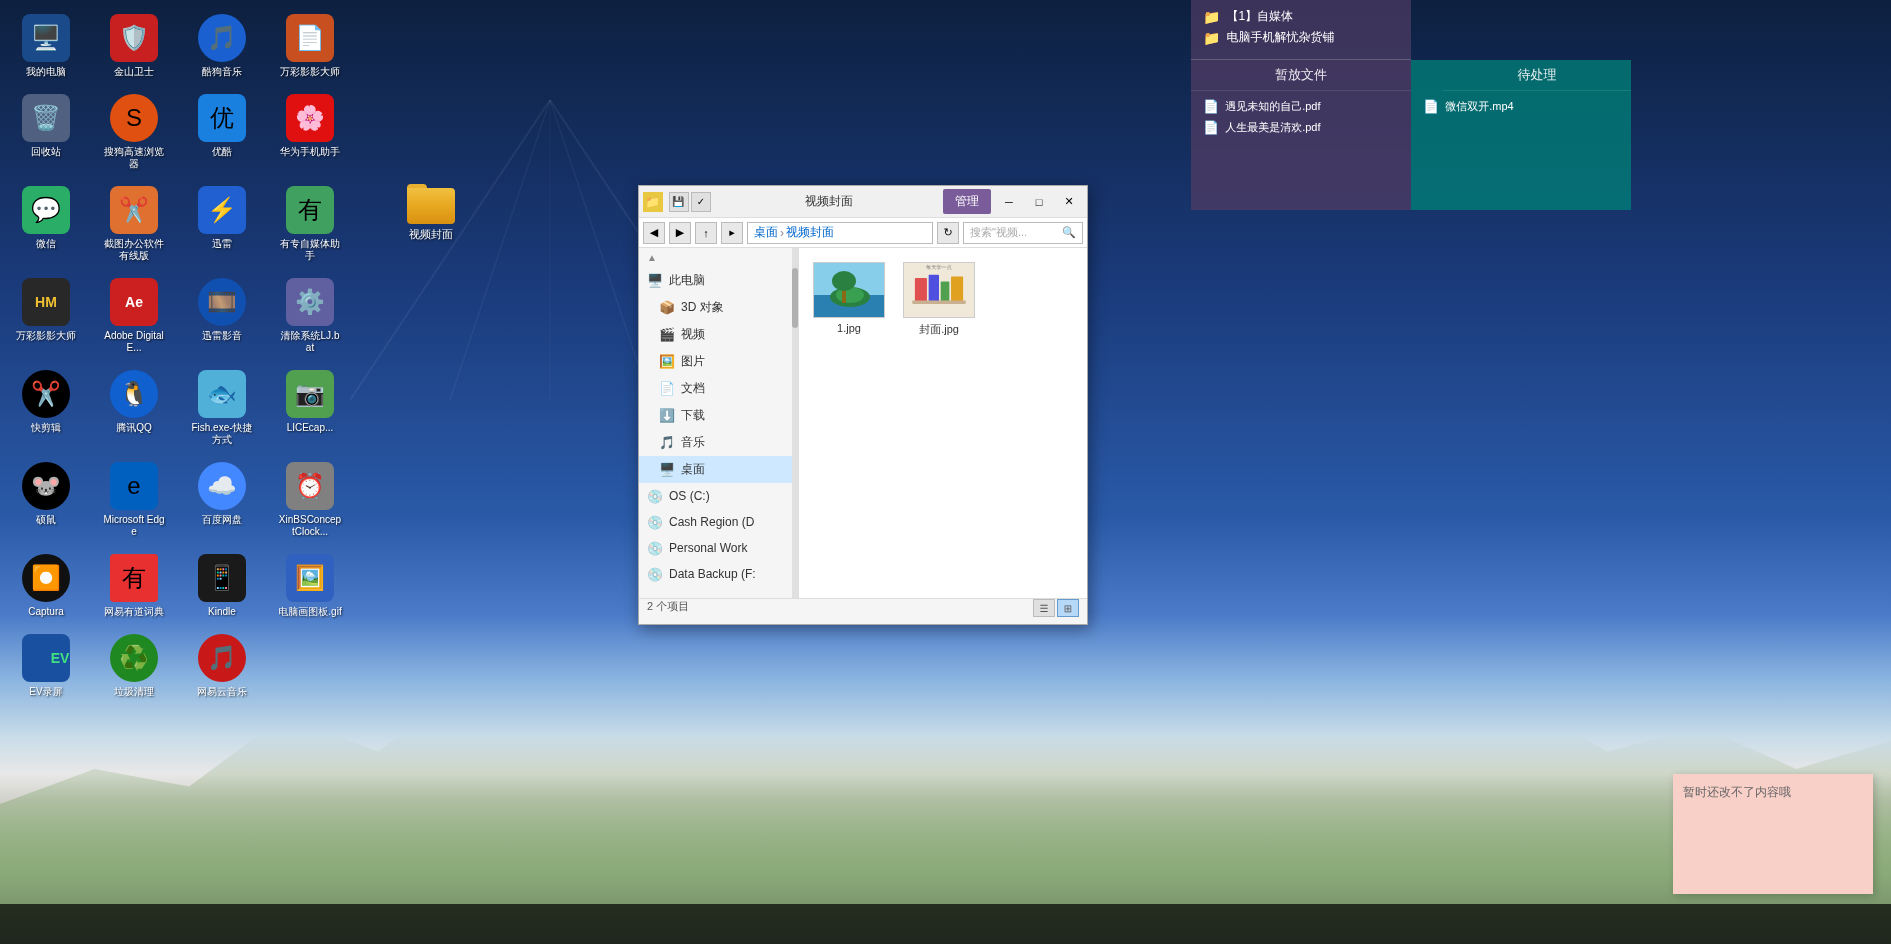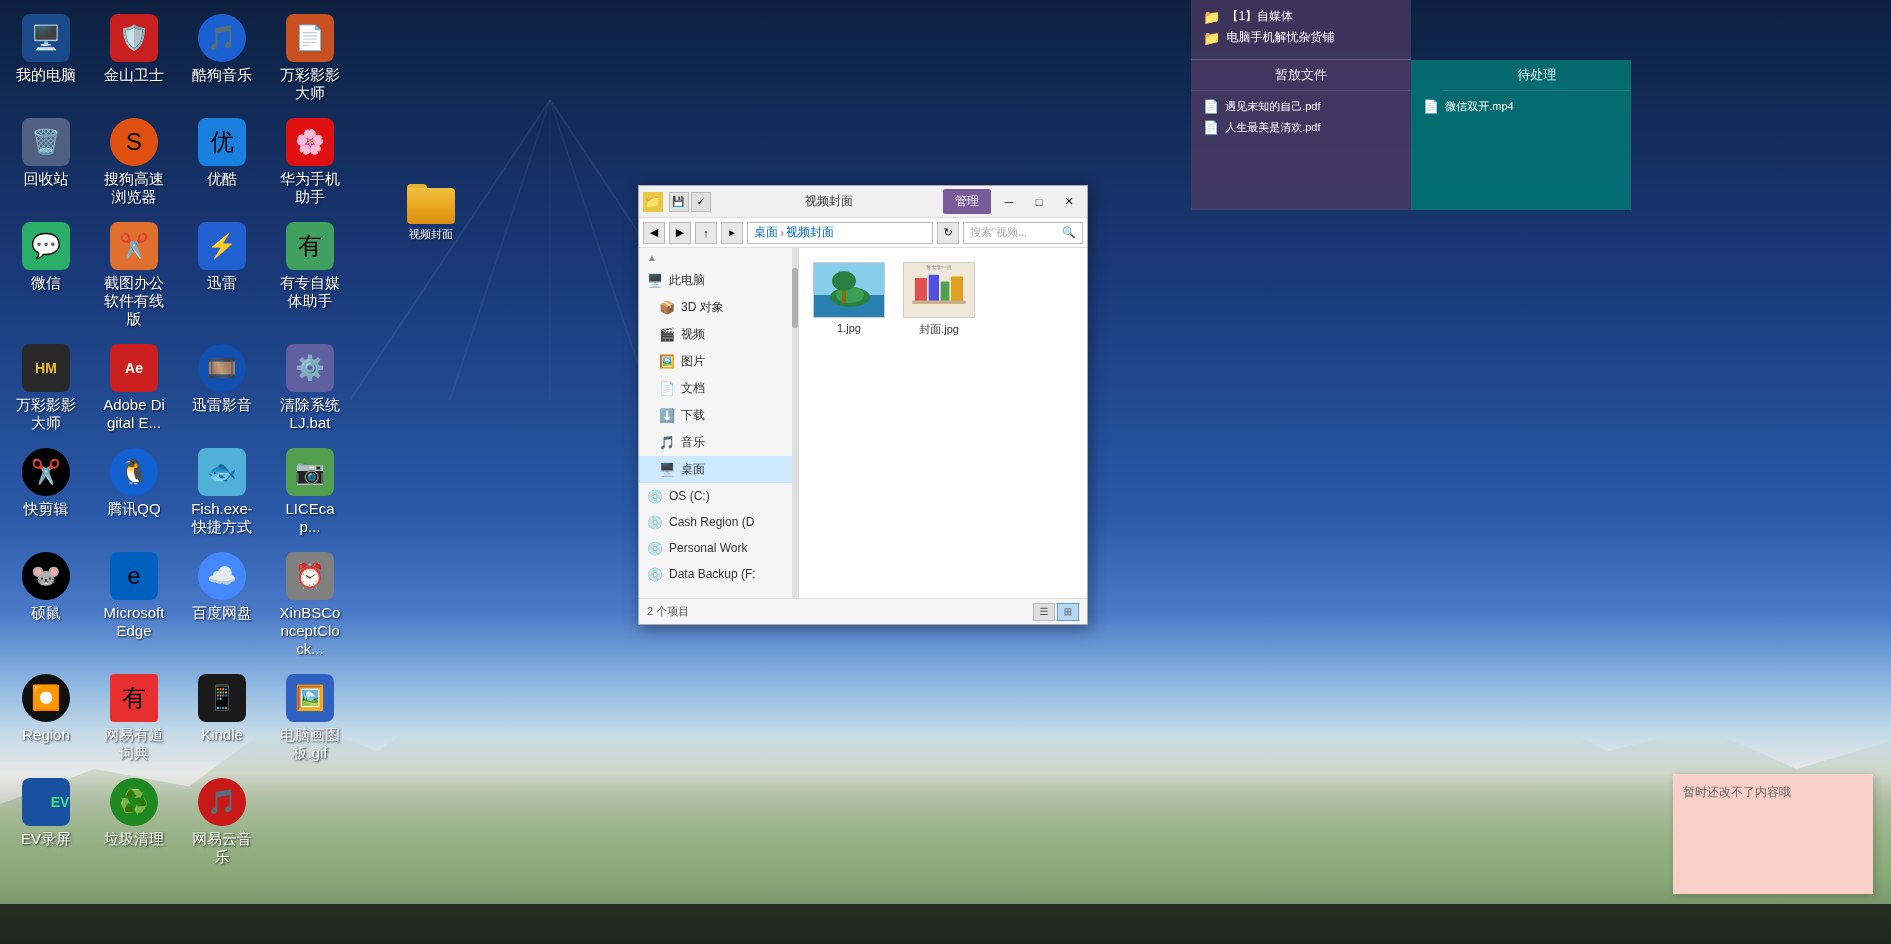--- a/index.html
+++ b/index.html
@@ -58,21 +58,21 @@
       height: 48px;
       border-radius: 8px;
       display: flex;
       align-items: center;
       justify-content: center;
       font-size: 24px;
       margin-bottom: 4px;
     }
 
     .icon-label {
-      font-size: 15px;
+      font-size: 10px;
       color: #fff;
       text-align: center;
       text-shadow: 1px 1px 2px rgba(0,0,0,0.8);
       word-break: break-all;
       line-height: 1.2;
     }
 
     
     .file-window {
       position: absolute;
@@ -349,21 +349,21 @@
       height: 100%;
       background: linear-gradient(180deg, #87ceeb 40%, #2a8a4a 55%, #4aaa6a 65%, #1a6030 75%, #60a8d0 75%, #3a80b0 100%);
       position: relative;
     }
 
     
     .status-bar {
       height: 26px;
       border-top: 1px solid #ddd;
       display: flex;
-      align-items: center;
+      align-items: flex-start;
       padding: 0 8px;
       font-size: 11px;
       color: #555;
       background: #f5f5f5;
       gap: 8px;
     }
 
     .status-view-btns {
       margin-left: auto;
       display: flex;
@@ -573,21 +573,21 @@
     <div class="icon-img" style="background:#4488ff; border-radius:50%;">☁️</div>
     <span class="icon-label">百度网盘</span>
   </div>
   <div class="desktop-icon">
     <div class="icon-img" style="background:#808080;">⏰</div>
     <span class="icon-label">XinBSConceptClock...</span>
   </div>
 
   <div class="desktop-icon">
     <div class="icon-img" style="background:#101010; border-radius:50%;">⏺️</div>
-    <span class="icon-label">Region</span>
+    <span class="icon-label">Captura</span>
   </div>
   <div class="desktop-icon">
     <div class="icon-img" style="background:#e83030; border-radius:4px;">有</div>
     <span class="icon-label">网易有道词典</span>
   </div>
   <div class="desktop-icon">
     <div class="icon-img" style="background:#1a1a1a;">📱</div>
     <span class="icon-label">Kindle</span>
   </div>
   <div class="desktop-icon">

